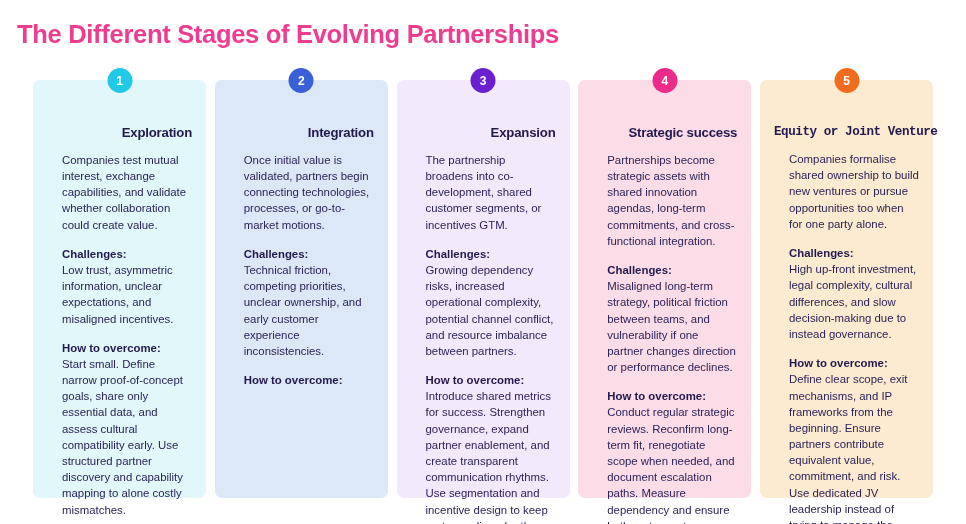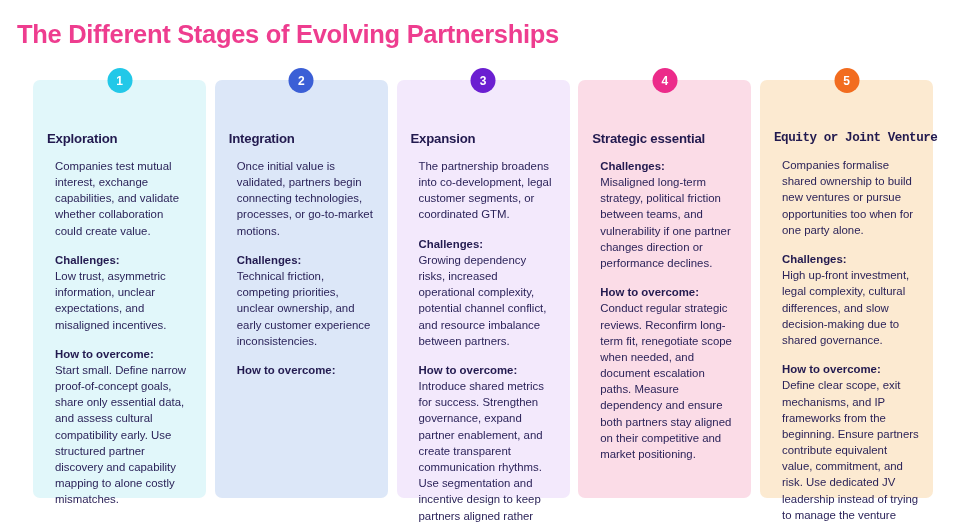--- a/index.html
+++ b/index.html
@@ -68,41 +68,41 @@
     align-items: center;
     justify-content: center;
     color: #ffffff;
     font-size: 12px;
     font-weight: bold;
     font-family: "Liberation Sans", sans-serif;
     line-height: 1;
   }
 
   .card-title {
-    text-align: left;
+    text-align: right;
     font-size: 13.2px;
     font-weight: bold;
     color: #221a4f;
     letter-spacing: -0.2px;
-    margin: 17px 0 11px 0;
+    margin: 11px 0 11px 0;
     line-height: 1.2;
     white-space: nowrap;
   }
 
   .card-title.wide {
     font-size: 12.6px;
     letter-spacing: -0.45px;
     font-family: Liberation Mono, monospace;
   }
 
   .para {
     font-size: 11.4px;
     line-height: 1.42;
     color: #2b2359;
-    margin: 0 0 13px 8px;
+    margin: 0 0 13px 15px;
     font-family: "Liberation Sans", sans-serif;
   }
 
   .para:last-child {
     margin-bottom: 0;
   }
 
   .para .lbl {
     font-weight: bold;
     display: block;
@@ -154,51 +154,52 @@
         <span>Technical friction, competing priorities, unclear ownership, and early customer experience inconsistencies.</span>
       </p>
       <p class="para">
         <span class="lbl">How to overcome:</span>
       </p>
     </div>
 
     <div class="card c3">
       <div class="badge b3">3</div>
       <div class="card-title">Expansion</div>
-      <p class="para">The partnership broadens into co-development, legal customer segments, or coordinated GTM.</p>
+      <p class="para">The partnership broadens into co-development, shared customer segments, or incentives GTM.</p>
       <p class="para">
         <span class="lbl">Challenges:</span>
         <span>Growing dependency risks, increased operational complexity, potential channel conflict, and resource imbalance between partners.</span>
       </p>
       <p class="para">
         <span class="lbl">How to overcome:</span>
         <span>Introduce shared metrics for success. Strengthen governance, expand partner enablement, and create transparent communication rhythms. Use segmentation and incentive design to keep partners aligned rather than competitive.</span>
       </p>
     </div>
 
     <div class="card c4">
       <div class="badge b4">4</div>
-      <div class="card-title">Strategic essential</div>
+      <div class="card-title">Strategic success</div>
+      <p class="para">Partnerships become strategic assets with shared innovation agendas, long-term commitments, and cross-functional integration.</p>
       <p class="para">
         <span class="lbl">Challenges:</span>
         <span>Misaligned long-term strategy, political friction between teams, and vulnerability if one partner changes direction or performance declines.</span>
       </p>
       <p class="para">
         <span class="lbl">How to overcome:</span>
         <span>Conduct regular strategic reviews. Reconfirm long-term fit, renegotiate scope when needed, and document escalation paths. Measure dependency and ensure both partners stay aligned on their competitive and market positioning.</span>
       </p>
     </div>
 
     <div class="card c5">
       <div class="badge b5">5</div>
       <div class="card-title wide">Equity or Joint Venture</div>
       <p class="para">Companies formalise shared ownership to build new ventures or pursue opportunities too when for one party alone.</p>
       <p class="para">
         <span class="lbl">Challenges:</span>
-        <span>High up-front investment, legal complexity, cultural differences, and slow decision-making due to shared governance.</span>
+        <span>High up-front investment, legal complexity, cultural differences, and slow decision-making due to instead governance.</span>
       </p>
       <p class="para">
         <span class="lbl">How to overcome:</span>
         <span>Define clear scope, exit mechanisms, and IP frameworks from the beginning. Ensure partners contribute equivalent value, commitment, and risk. Use dedicated JV leadership instead of trying to manage the venture through standard partnership structures.</span>
       </p>
     </div>
 
   </div>
 </div>
 

